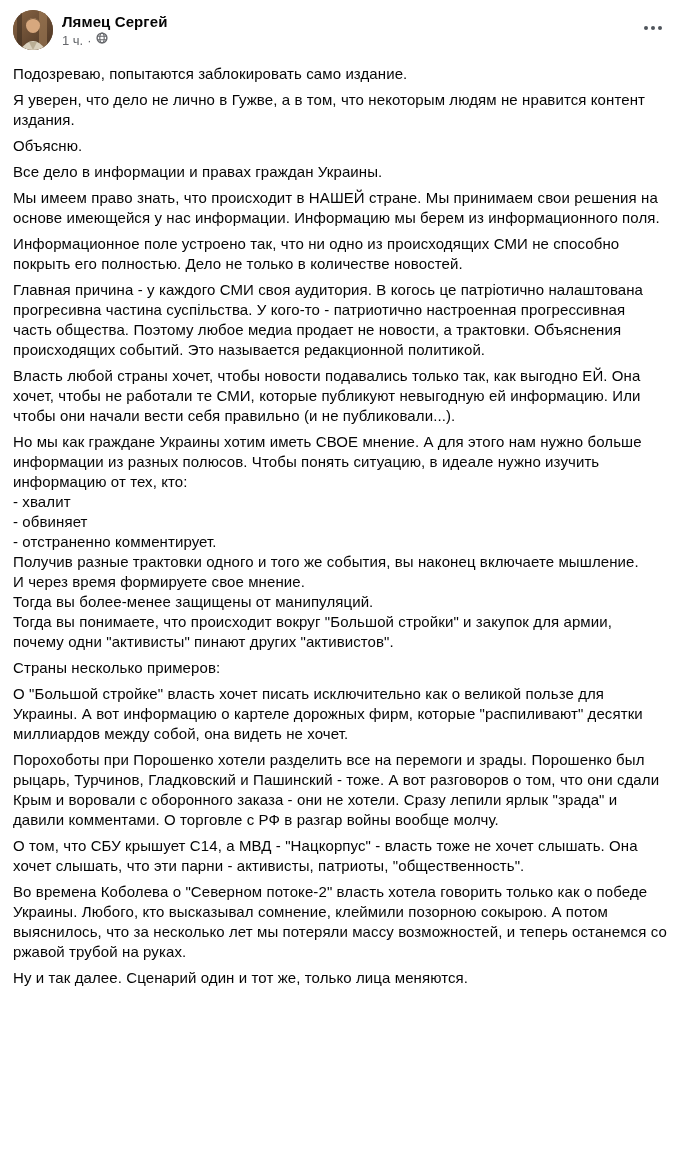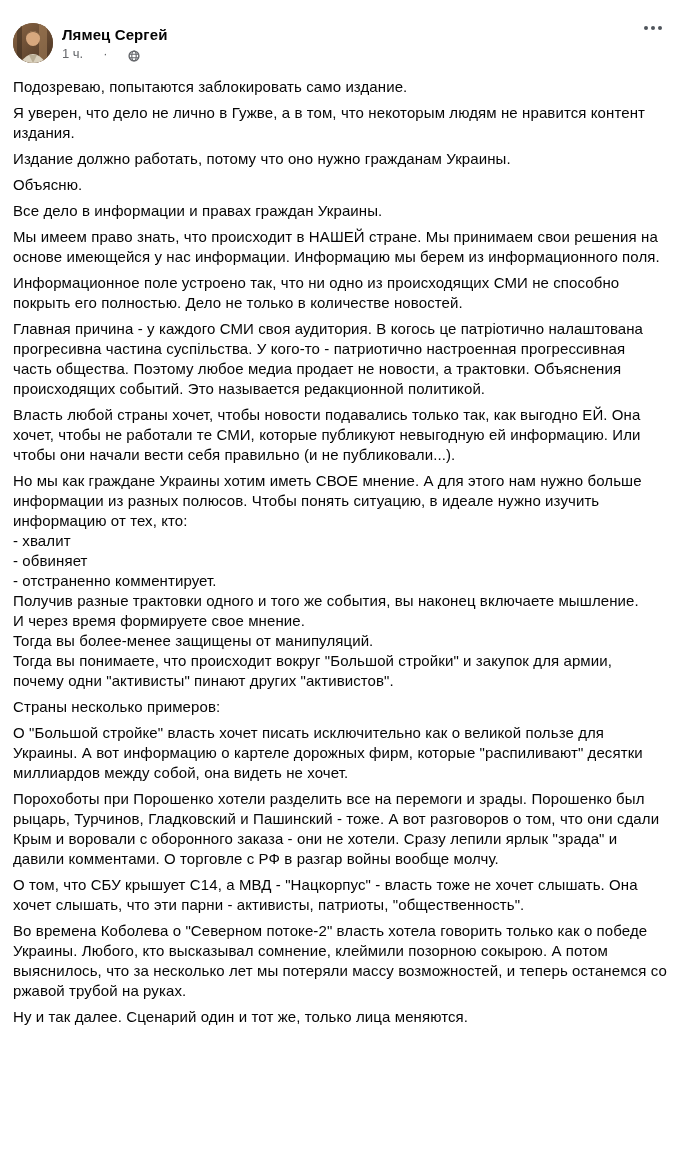--- a/index.html
+++ b/index.html
@@ -10,21 +10,21 @@
     overflow: hidden;
     font-family: "Liberation Sans", "DejaVu Sans", sans-serif;
     -webkit-font-smoothing: antialiased;
   }
   .post { width: 680px; position: relative; background:#ffffff; }
 
   
   .header {
     display: flex;
     align-items: flex-start;
-    padding: 23px 13px 0 13px;
+    padding: 10px 13px 0 13px;
     position: relative;
   }
   .avatar {
     width: 40px; height: 40px;
     border-radius: 50%;
     overflow: hidden;
     flex: 0 0 40px;
     cursor: pointer;
     background: #7a5a3a;
   }
@@ -33,22 +33,22 @@
   .author {
     font-size: 15px;
     font-weight: 700;
     color: #050505;
     line-height: 19px;
     letter-spacing: .1px;
     cursor: pointer;
   }
   .meta {
     display: flex;
-    align-items: flex-end;
-    gap: 20px;
+    align-items: flex-start;
+    gap: 4px;
     font-size: 13px;
     color: #65676B;
     line-height: 17px;
     margin-top: 1px;
   }
   .meta .sep { color:#65676B; }
   .globe { display: inline-flex; align-items: center; }
   .menu-btn {
     position: absolute;
     right: 16px; top: 20px;
@@ -123,21 +123,20 @@
     <div class="menu-btn" title="">
       <i></i>
         <i></i>
         <i></i>
     </div>
   </div>
 
   <div class="post-body" id="post-body">
       <p>Подозреваю, попытаются заблокировать само издание.</p>
       <p>Я уверен, что дело не лично в Гужве, а в том, что некоторым людям не нравится контент издания.</p>
-      <p>Издание должно работать, потому что оно нужно гражданам Украины.</p>
       <p>Объясню.</p>
       <p>Все дело в информации и правах граждан Украины.</p>
       <p>Мы имеем право знать, что происходит в НАШЕЙ стране. Мы принимаем свои решения на основе имеющейся у нас информации. Информацию мы берем из информационного поля.</p>
       <p>Информационное поле устроено так, что ни одно из происходящих СМИ не способно покрыть его полностью. Дело не только в количестве новостей.</p>
       <p>Главная причина - у каждого СМИ своя аудитория. В когось це патріотично налаштована прогресивна частина суспільства. У кого-то - патриотично настроенная прогрессивная часть общества. Поэтому любое медиа продает не новости, а трактовки. Объяснения происходящих событий. Это называется редакционной политикой.</p>
       <p>Власть любой страны хочет, чтобы новости подавались только так, как выгодно ЕЙ. Она хочет, чтобы не работали те СМИ, которые публикуют невыгодную ей информацию. Или чтобы они начали вести себя правильно (и не публиковали...).</p>
       <p>Но мы как граждане Украины хотим иметь СВОЕ мнение. А для этого нам нужно больше информации из разных полюсов. Чтобы понять ситуацию, в идеале нужно изучить информацию от тех, кто:
 - хвалит
 - обвиняет
 - отстраненно комментирует.

